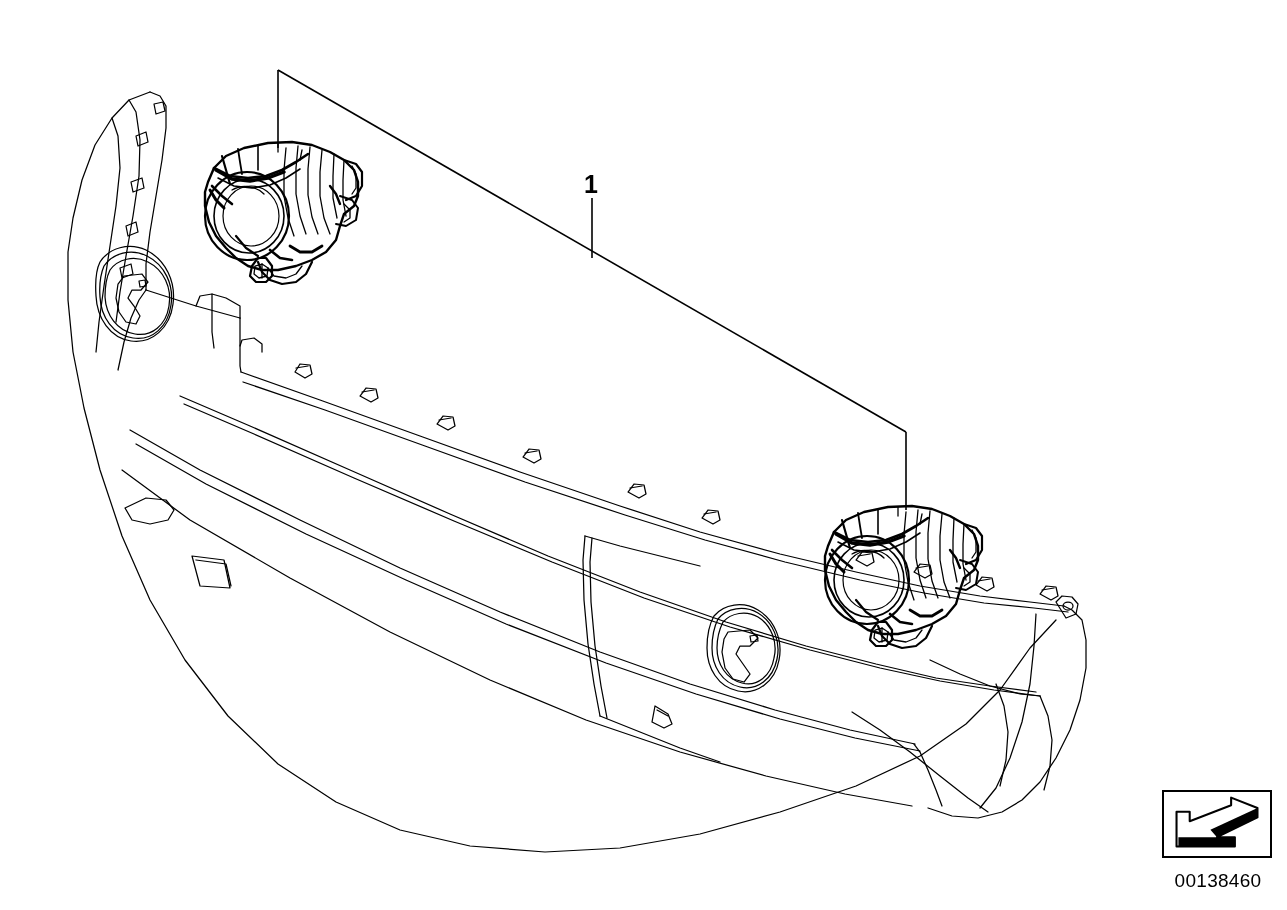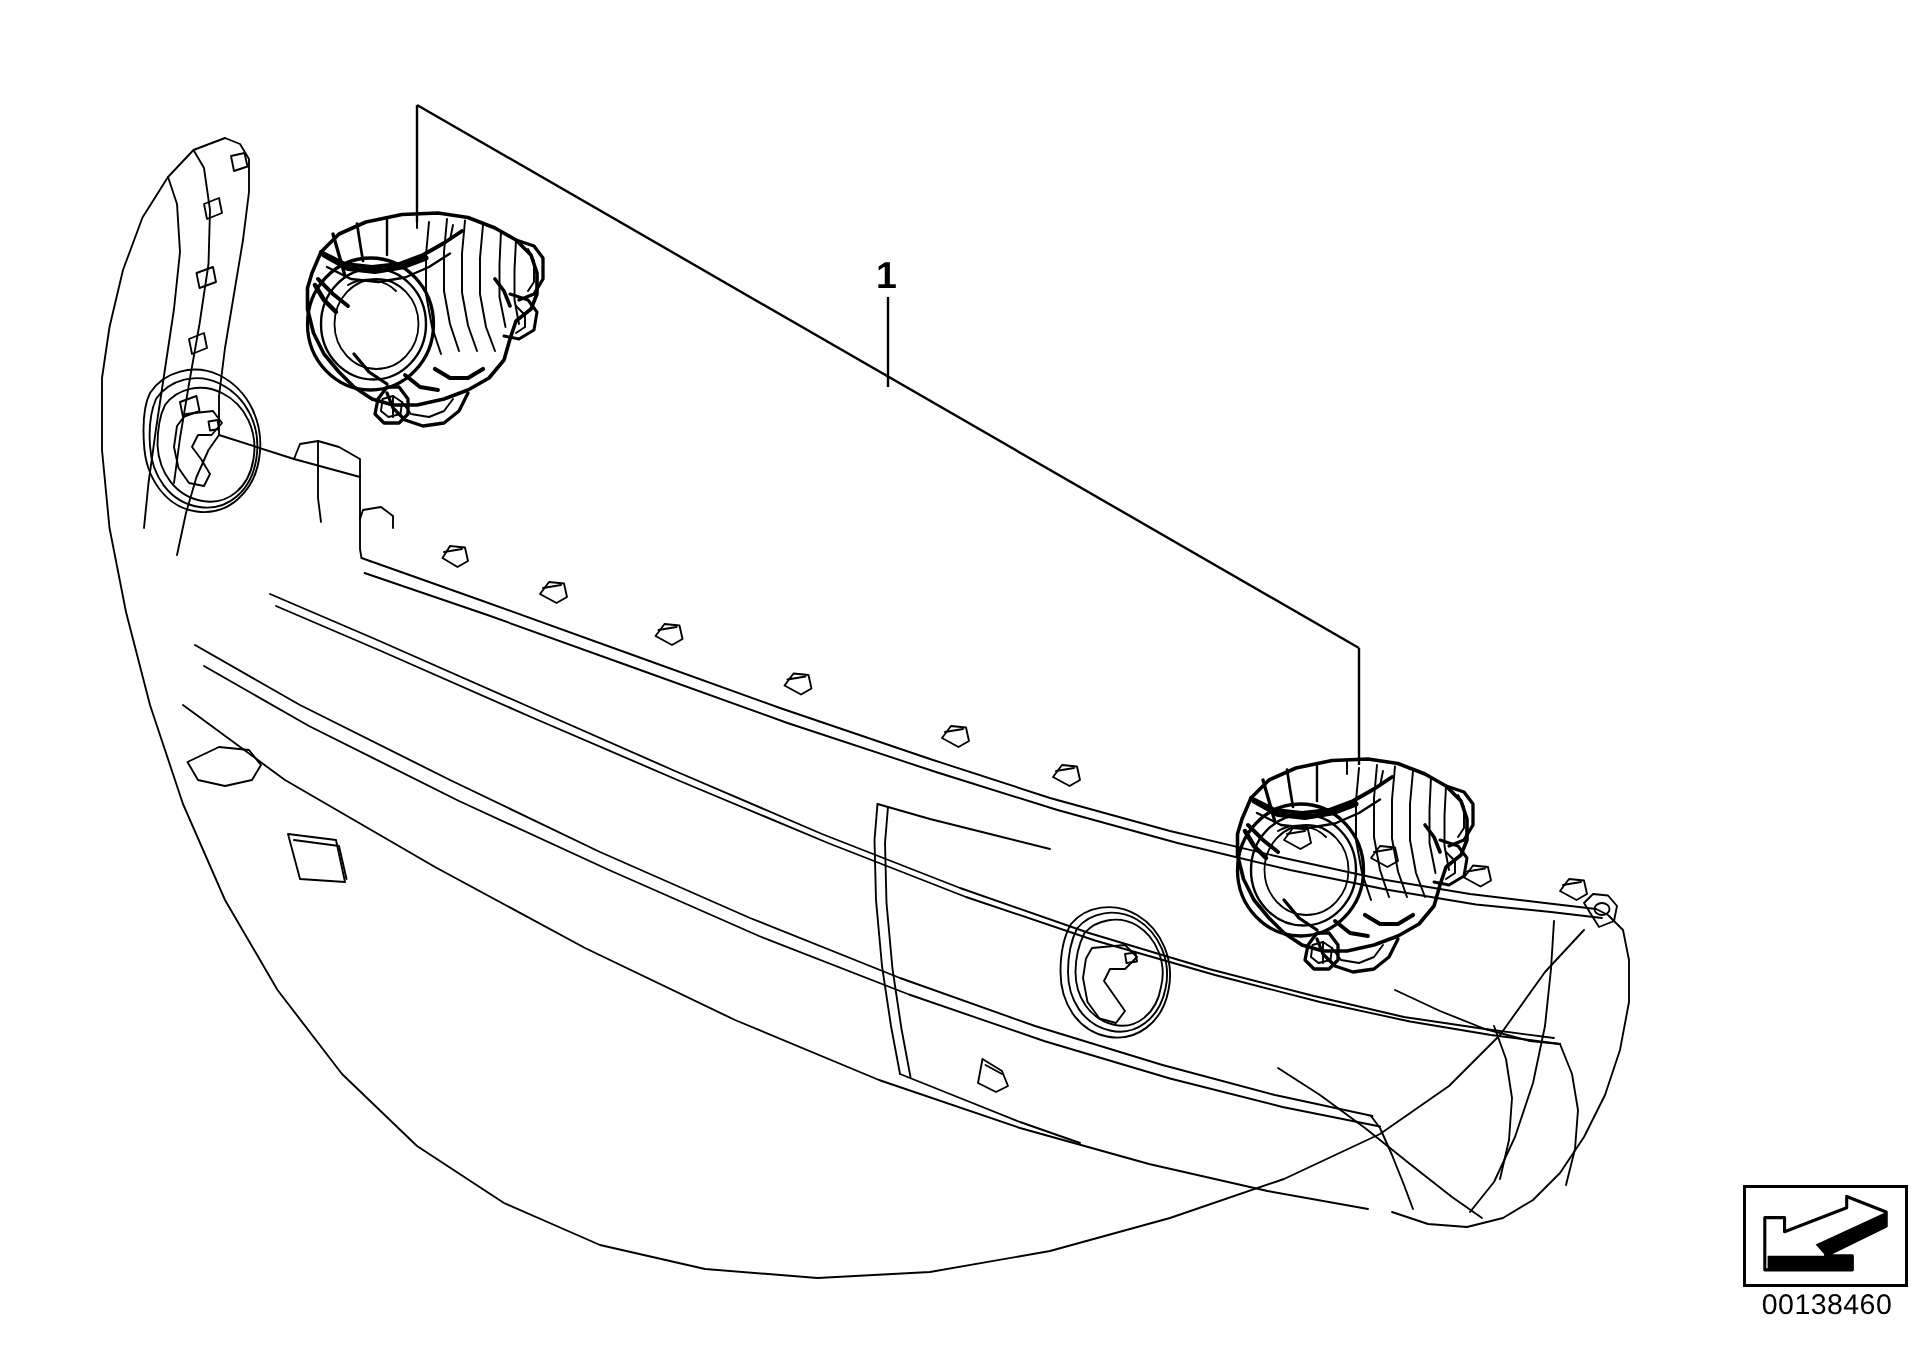--- a/index.html
+++ b/index.html
@@ -57,21 +57,21 @@
     width: 100%;
     height: 100%;
   }
   #diagram-id {
     text-align: center;
     font-family: "Liberation Sans", sans-serif;
     font-size: 19px;
     font-weight: normal;
     letter-spacing: 0.3px;
     color: #000000;
-    margin-top: 2px;
+    margin-top: 12px;
   }
 </style>
 </head>
 <body>
 
 <div id="page">
 
   <svg id="diagram-svg" viewBox="0 0 1287 910" xmlns="http://www.w3.org/2000/svg">
     <rect x="0" y="0" width="1287" height="910" fill="#ffffff"></rect>
 

